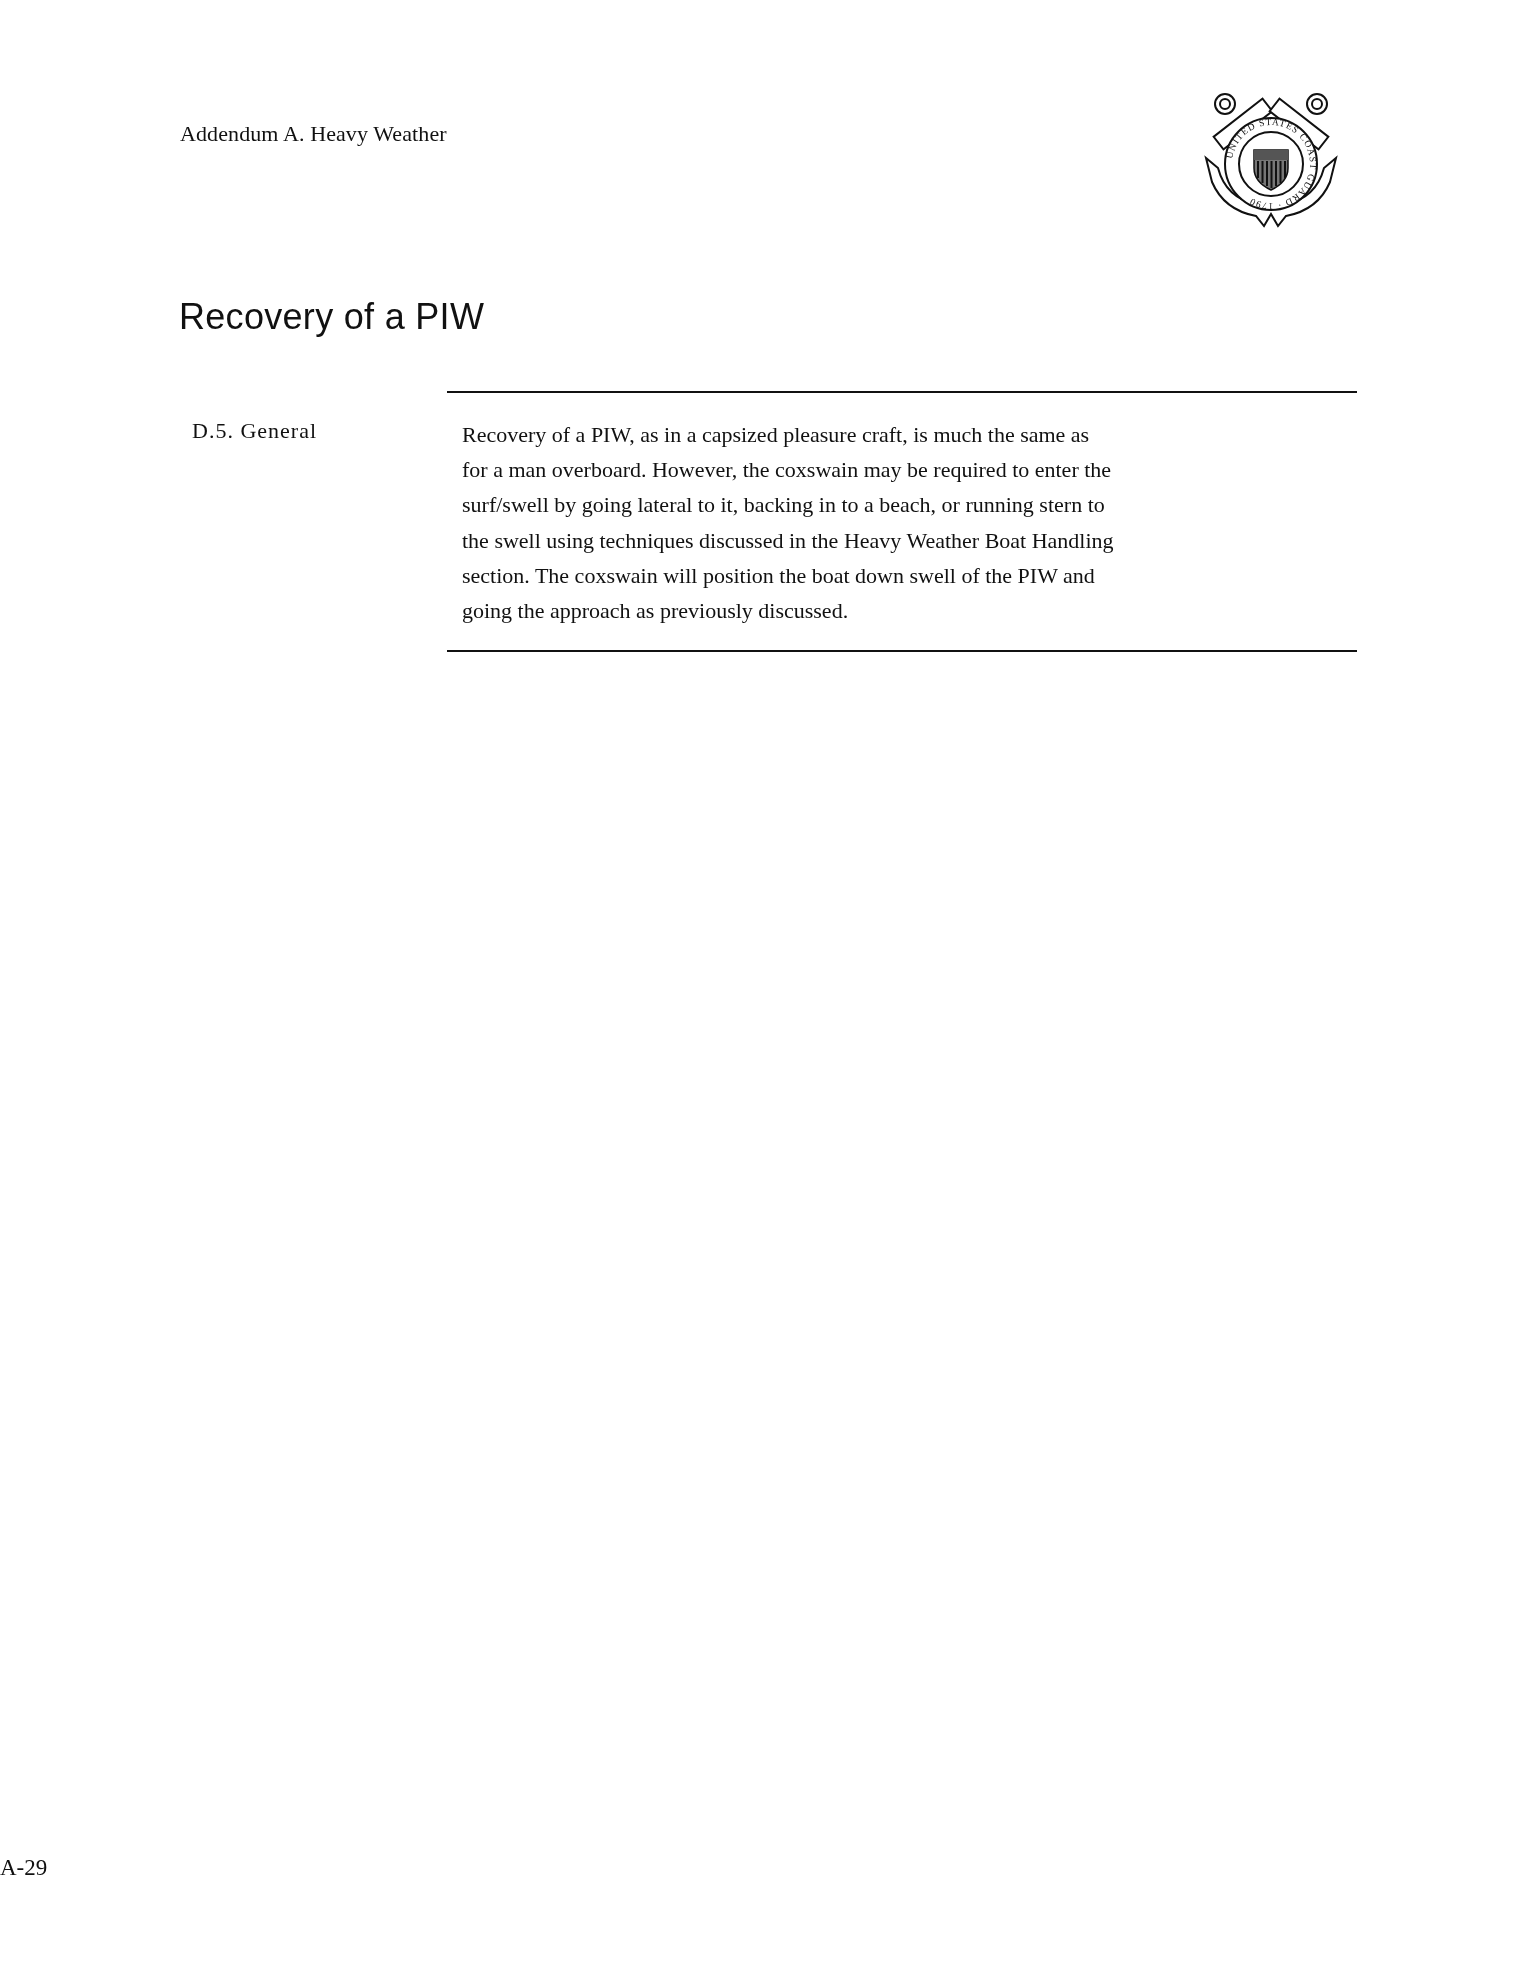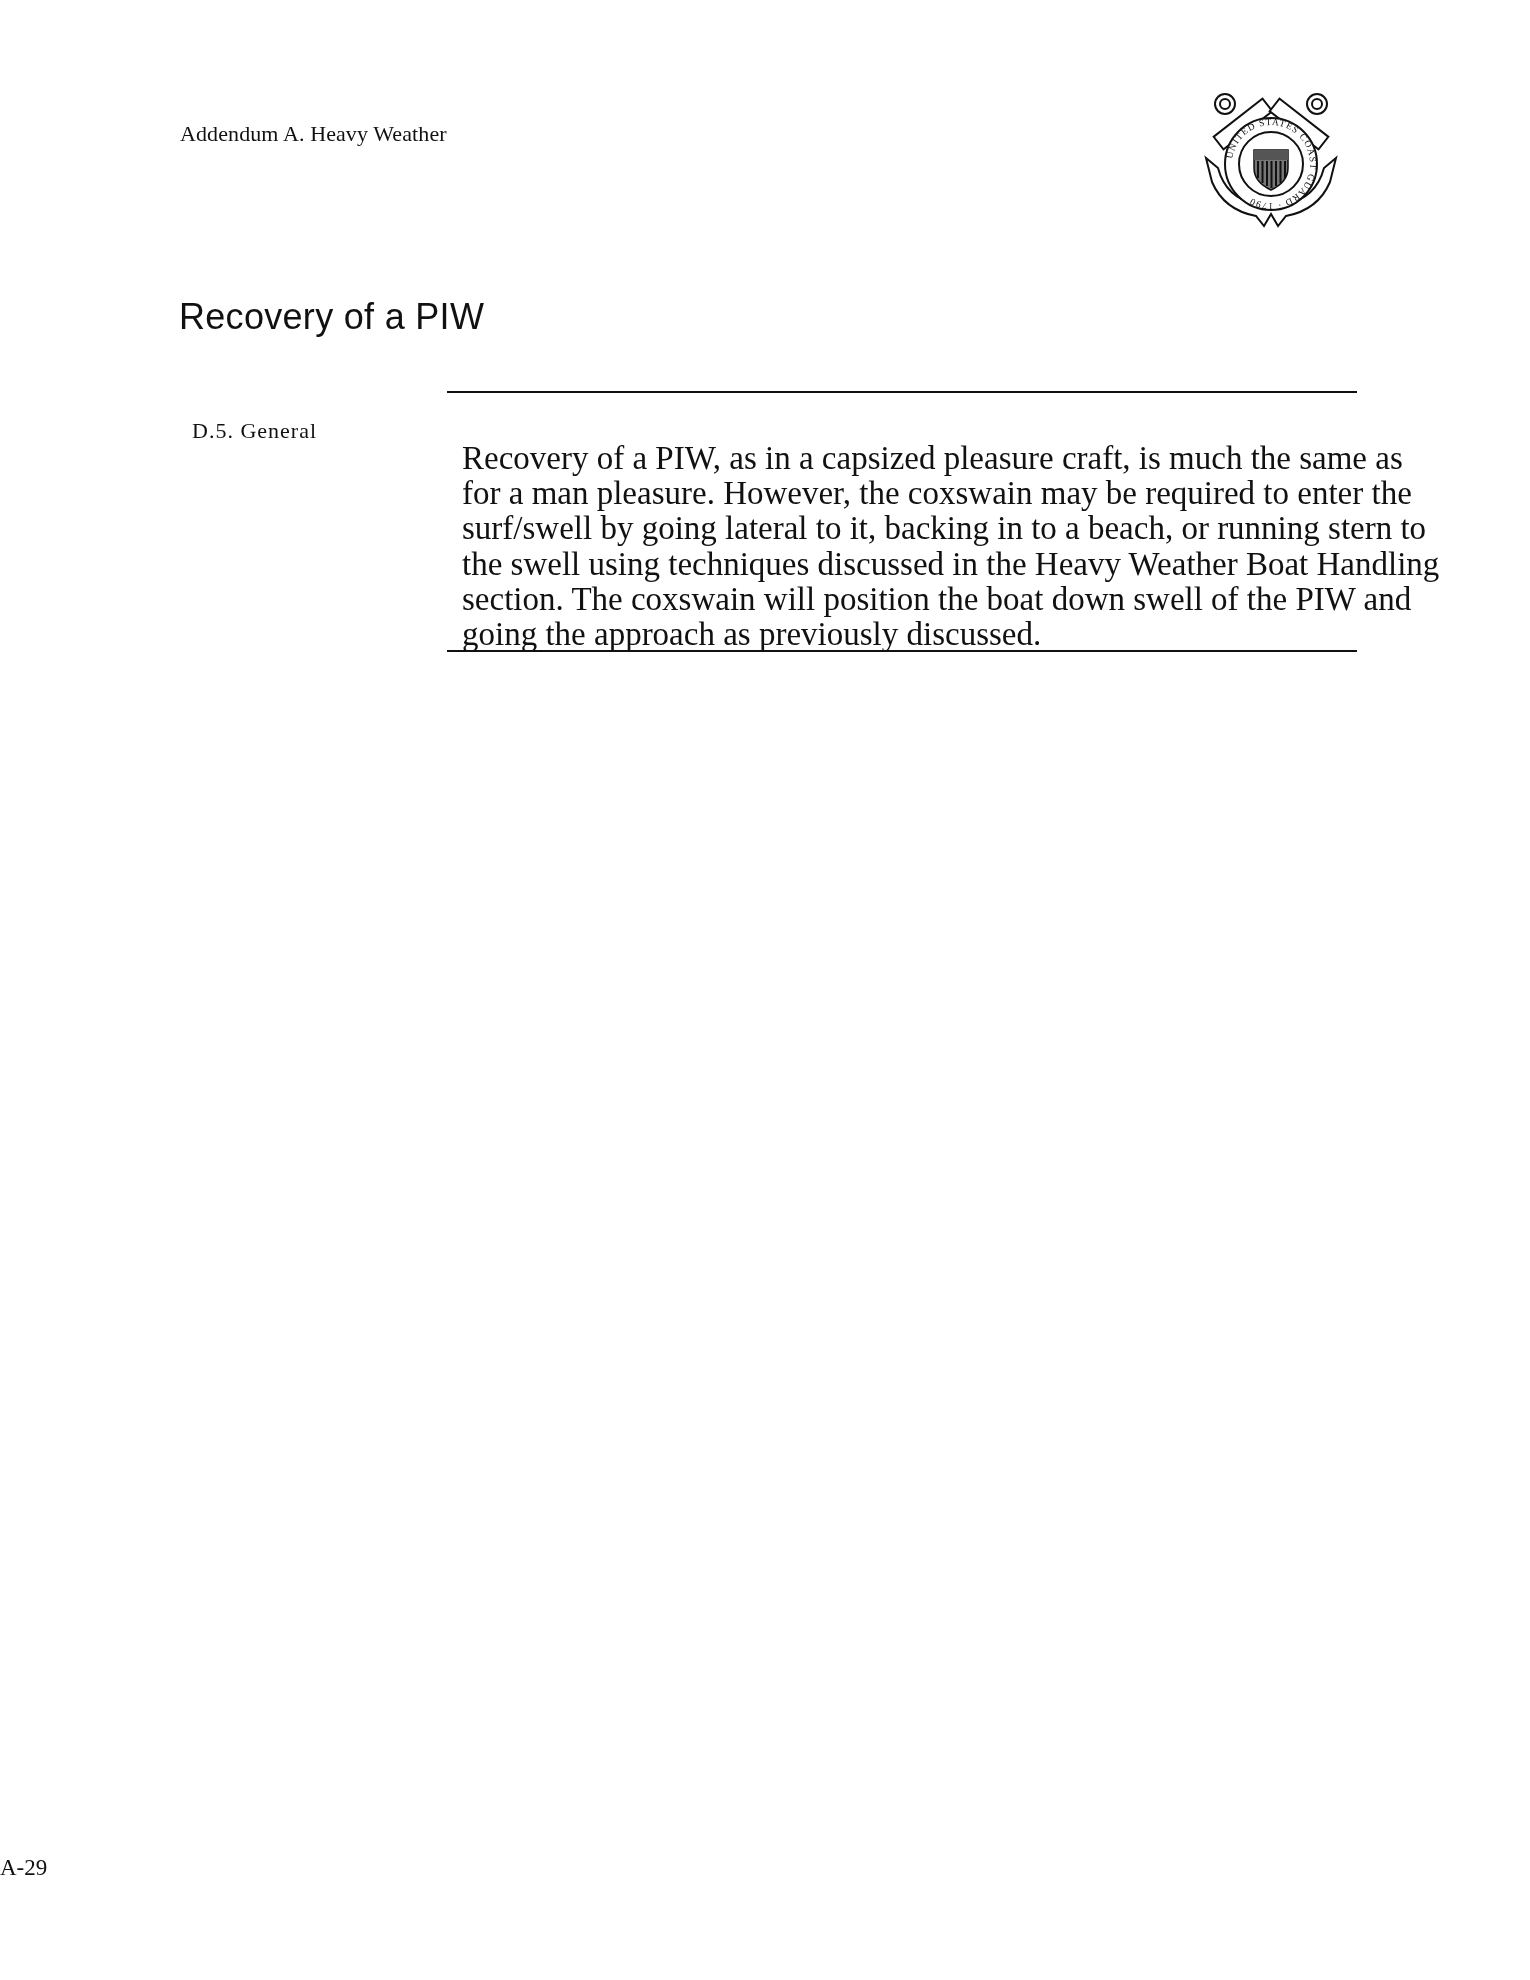--- a/index.html
+++ b/index.html
@@ -4,21 +4,21 @@
   <style>
     html, body { margin: 0; padding: 0; background: #ffffff; }
     body { width: 1530px; height: 1980px; position: relative; overflow: hidden; color: #111111; }
     .running-header { position: absolute; left: 180px; top: 121px; font-family: Liberation Serif, serif; font-size: 22px; letter-spacing: 0.1px; }
     .logo { position: absolute; left: 1198px; top: 86px; width: 146px; height: 146px; }
     .page-title { position: absolute; left: 179px; top: 296px; font-family: "Liberation Sans", sans-serif; font-size: 36px; font-weight: normal; margin: 0; letter-spacing: 0.3px; }
     .rule { position: absolute; left: 447px; width: 910px; height: 0; border-top: 2.5px solid #111111; }
     .rule.top { top: 391px; }
     .rule.bottom { top: 650px; }
     .section-label { position: absolute; left: 192px; top: 418px; font-family: "Liberation Serif", serif; font-size: 22px; letter-spacing: 1px; white-space: nowrap; }
-    .section-body { position: absolute; left: 462px; top: 417px; width: 900px; font-family: "Liberation Serif", serif; font-size: 33px; line-height: 35.2px; margin-top: 24px; }
+    .section-body { position: absolute; left: 462px; top: 417px; width: 900px; font-family: "Liberation Serif", serif; font-size: 22px; line-height: 35.2px; }
     .section-body .line { display: block; white-space: nowrap; }
     .page-number { position: absolute; left: 0; width: 1480px; text-align: left; top: 1855px; font-family: "Liberation Serif", serif; font-size: 23px; }
   </style>
 </head>
 <body>
 
 <div class="running-header">Addendum A.  Heavy Weather</div>
 
 <div class="logo">
   <svg width="146" height="146" viewBox="0 0 146 146" xmlns="http://www.w3.org/2000/svg">
@@ -59,21 +59,21 @@
 </div>
 
 <h1 class="page-title">Recovery of a PIW</h1>
 
 <div class="rule top"></div>
 
 <div class="section-label">D.5.  General</div>
 
 <div class="section-body">
   <span class="line">Recovery of a PIW, as in a capsized pleasure craft, is much the same as</span>
-  <span class="line">for a man pleasure. However, the coxswain may be required to enter the</span>
+  <span class="line">for a man overboard. However, the coxswain may be required to enter the</span>
   <span class="line">surf/swell by going lateral to it, backing in to a beach, or running stern to</span>
   <span class="line">the swell using techniques discussed in the Heavy Weather Boat Handling</span>
   <span class="line">section. The coxswain will position the boat down swell of the PIW and</span>
   <span class="line">going the approach as previously discussed.</span>
 </div>
 
 <div class="rule bottom"></div>
 
 <div class="page-number">A-29</div>
 

